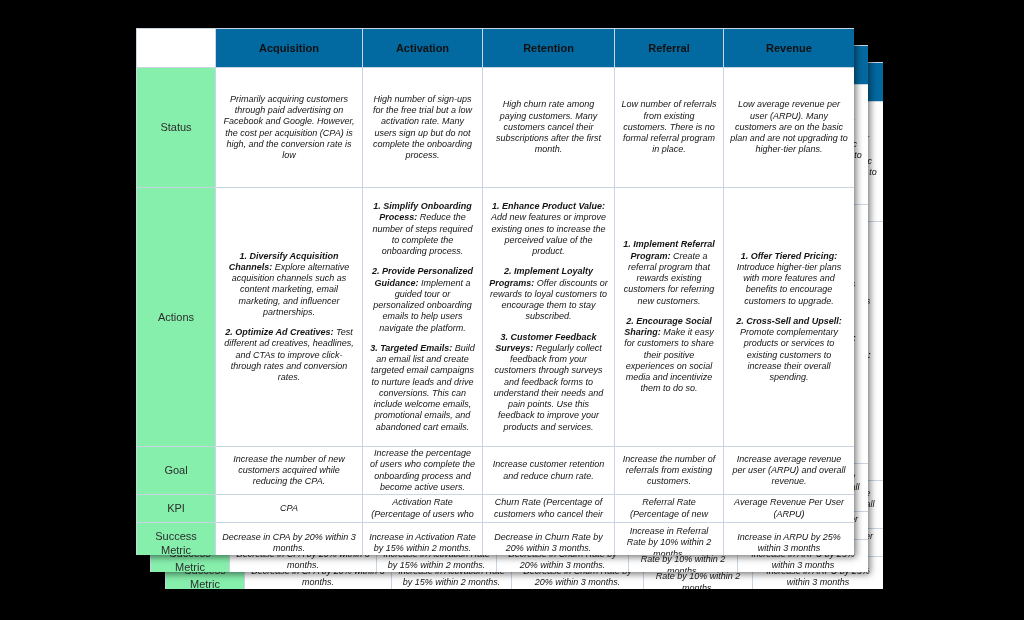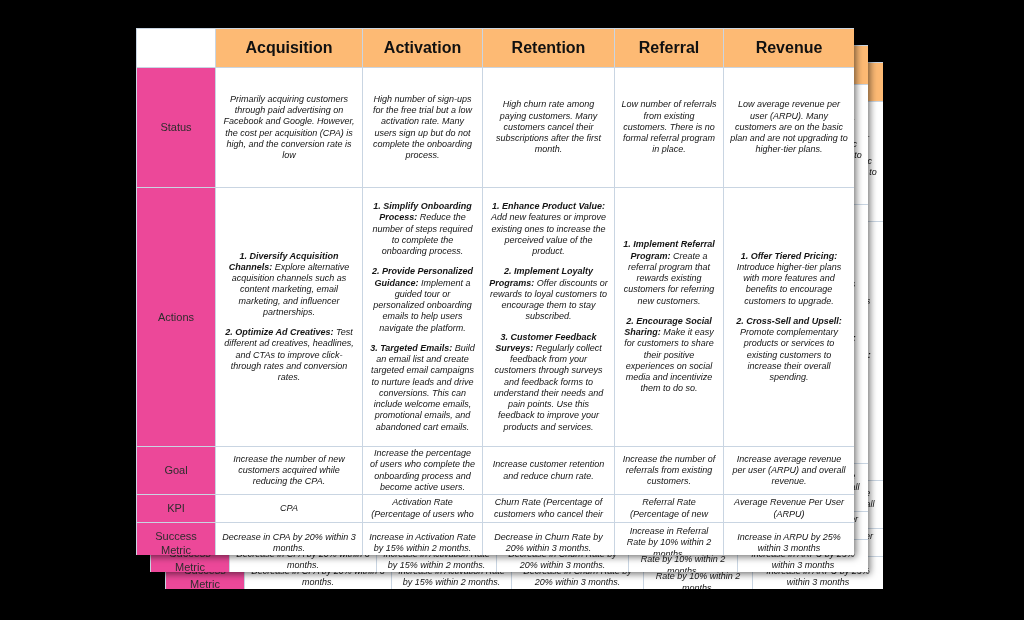--- a/index.html
+++ b/index.html
@@ -33,28 +33,28 @@
   }
   table.aarrr td, table.aarrr th {
     border: 1px solid #c9d5e2;
     padding: 1px 6px;
     text-align: center;
     vertical-align: middle;
     overflow: hidden;
   }
   th.corner { background: #ffffff; }
   th.colhead {
-    background: #fdba74;
+    background: #0369a1;
     font-weight: bold;
     font-style: normal;
-    font-size: 16px;
+    font-size: 11px;
     color: #111;
   }
   td.rowlabel {
-    background: #ec4899;
+    background: #86efac;
     font-size: 11px;
     font-style: normal;
     color: #2d2d2d;
     line-height: 1.3;
   }
   td.body {
     font-style: italic;
     font-size: 9px;
     line-height: 1.25;
   }

